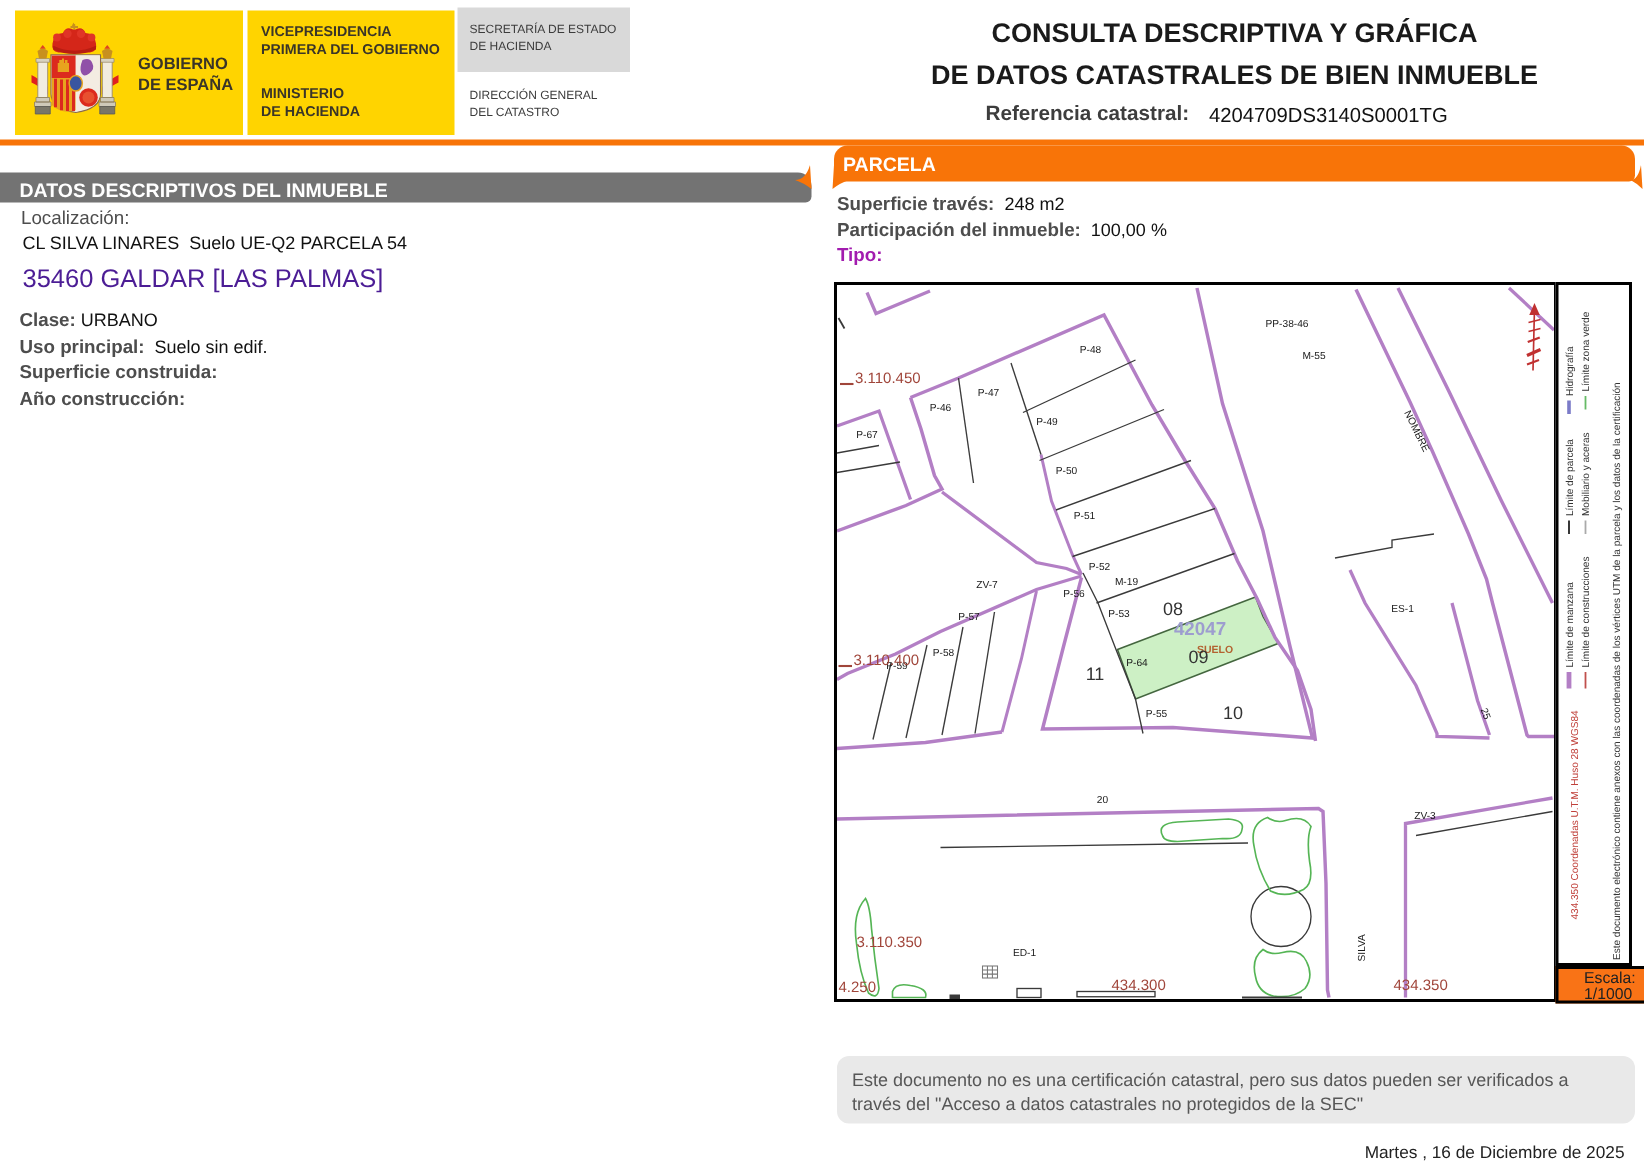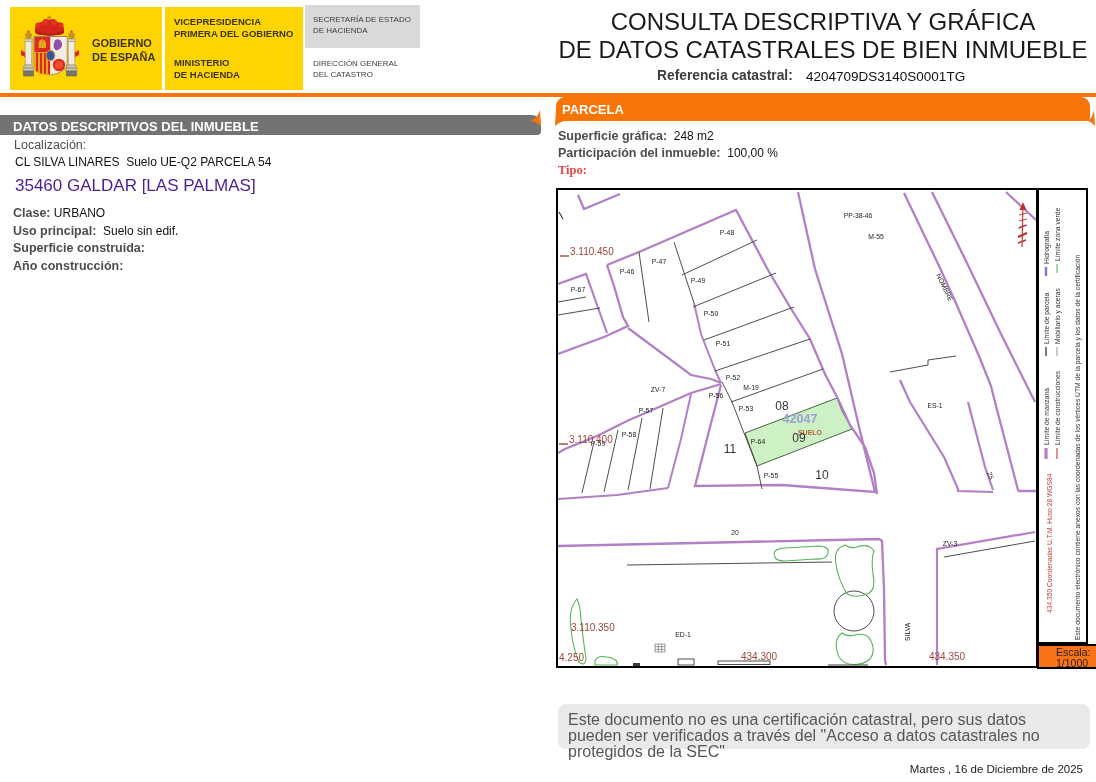--- a/index.html
+++ b/index.html
@@ -61,21 +61,21 @@
 
 <div class="abs" style="left:174px;top:16px;width:130px;font-weight:bold;font-size:9.5px;line-height:11.5px;color:#3a3528;">VICEPRESIDENCIA<br>PRIMERA DEL GOBIERNO</div>
 
 <div class="abs" style="left:174px;top:57px;width:130px;font-weight:bold;font-size:9.5px;line-height:11.5px;color:#3a3528;">MINISTERIO<br>DE HACIENDA</div>
 
 <div class="abs" style="left:305px;top:5px;width:115px;height:43px;background:#d9d9d9;"></div>
 <div class="abs" style="left:313px;top:15px;width:110px;font-size:8px;line-height:10.5px;color:#3c3c3c;">SECRETARÍA DE ESTADO<br>DE HACIENDA</div>
 
 <div class="abs" style="left:313px;top:59px;width:110px;font-size:8px;line-height:10.5px;color:#3c3c3c;">DIRECCIÓN GENERAL<br>DEL CATASTRO</div>
 
-<div class="abs" style="left:556px;top:8px;width:534px;text-align:center;font-weight:normal;font-size:24px;line-height:28px;color:#1a1a1a;">CONSULTA DESCRIPTIVA Y GRÁFICA<br>DE DATOS CATASTRALES DE BIEN INMUEBLE</div>
+<div class="abs" style="left:556px;top:8px;width:534px;text-align:center;font-weight:bold;font-size:18px;line-height:28px;color:#1a1a1a;">CONSULTA DESCRIPTIVA Y GRÁFICA<br>DE DATOS CATASTRALES DE BIEN INMUEBLE</div>
 
 <div class="abs" style="left:657px;top:68px;font-weight:bold;font-size:13.8px;color:#3d3d3d;">Referencia catastral:</div>
 <div class="abs" style="left:806px;top:69px;font-size:13.5px;color:#111;">4204709DS3140S0001TG</div>
 
 <div class="abs" style="left:0;top:93px;width:1096px;height:4px;background:#f87408;"></div>
 
 <div class="abs" style="left:0;top:115px;width:541px;height:20px;background:#737373;border-radius:0 9px 4px 0;">
   <div style="padding:3.5px 0 0 13px;color:#fff;font-weight:bold;font-size:13px;">DATOS DESCRIPTIVOS DEL INMUEBLE</div>
 </div>
 
@@ -102,25 +102,25 @@
 <div class="abs" style="left:13px;top:224px;font-size:12px;color:#111;"><b style="font-size:12.5px;color:#4d4d4d;">Uso principal:</b> &nbsp;Suelo sin edif.</div>
 
 <div class="abs" style="left:13px;top:241px;font-weight:bold;font-size:12.5px;color:#4d4d4d;">Superficie construida:</div>
 
 <div class="abs" style="left:13px;top:259px;font-weight:bold;font-size:12.5px;color:#4d4d4d;">Año construcción:</div>
 
 <div class="abs" style="left:556px;top:97px;width:534px;height:24px;background:#f87408;border-radius:9px 9px 4px 4px;">
   <div style="padding:5px 0 0 6px;color:#fff;font-weight:bold;font-size:13px;">PARCELA</div>
 </div>
 
-<div class="abs" style="left:558px;top:129px;font-size:12px;color:#111;"><b style="font-size:12.5px;color:#4d4d4d;">Superficie gráfica:</b> &nbsp;248 m2</div>
+<div class="abs" style="left:558px;top:129px;font-size:12px;color:#111;"><b style="font-size:12.5px;color:#4d4d4d;">Superficie través:</b> &nbsp;248 m2</div>
 
 <div class="abs" style="left:558px;top:146px;font-size:12px;color:#111;"><b style="font-size:12.5px;color:#4d4d4d;">Participación del inmueble:</b> &nbsp;100,00 %</div>
 
-<div class="abs" style="left:558px;top:163px;font-weight:bold;font-size:12.5px;color:#ef4444;font-family:Liberation Serif, serif;">Tipo:</div>
+<div class="abs" style="left:558px;top:163px;font-weight:bold;font-size:12.5px;color:#a21caf;">Tipo:</div>
 
 <div class="abs" style="left:556px;top:188px;width:478px;height:476px;border:2px solid #000;background:#fff;">
 <svg width="478" height="476" viewBox="0 0 478 476" style="font-family:'Liberation Sans',sans-serif;">
 
   <path d="M279,208 L187,243 L199,276 L294,239 L292,235 284,221 Z" fill="#cdf0c5" stroke="#44663f" stroke-width="1"></path>
 
   <path d="M20,5 L26,19 L62,4" fill="none" stroke="#b37fc5" stroke-width="2.2"></path>
 
   <path d="M49,75 L81,62 L178,20 L210,80 L232,117 L252,149 L267,184 L280,209 L292,235 L307,257 L316,283 L319,304" fill="none" stroke="#b37fc5" stroke-width="2.3"></path>
 
@@ -298,16 +298,16 @@
 
   <text transform="translate(13,423) rotate(-90)" font-size="6.7" fill="#c0403a">434.350 Coordenadas U.T.M. Huso 28 WGS84</text>
 
   <text transform="translate(41,450) rotate(-90)" font-size="6.7" fill="#333">Este documento electrónico contiene anexos con las coordenadas de los vértices UTM de la parcela y los datos de la certificación</text>
 </svg>
 </div>
 
 <div class="abs" style="left:1037px;top:644px;width:44px;height:20px;border:2px solid #000;background:#f97316;font-size:10.5px;line-height:11px;color:#222;padding-top:1px;padding-left:17px;">Escala:<br>1/1000</div>
 
 <div class="abs" style="left:558px;top:704px;width:532px;height:45px;background:#e9e9e9;border-radius:8px;">
-  <div style="padding:8px 10px;font-size:16px;line-height:16px;color:#575757;">Este documento no es una certificación catastral, pero sus datos pueden ser verificados a través del "Acceso a datos catastrales no protegidos de la SEC"</div>
+  <div style="padding:8px 10px;font-size:12px;line-height:16px;color:#575757;">Este documento no es una certificación catastral, pero sus datos pueden ser verificados a través del "Acceso a datos catastrales no protegidos de la SEC"</div>
 </div>
 
 <div class="abs" style="left:556px;top:763px;width:527px;text-align:right;font-size:11.5px;color:#222;">Martes , 16 de Diciembre de 2025</div>
 
 </body></html>

